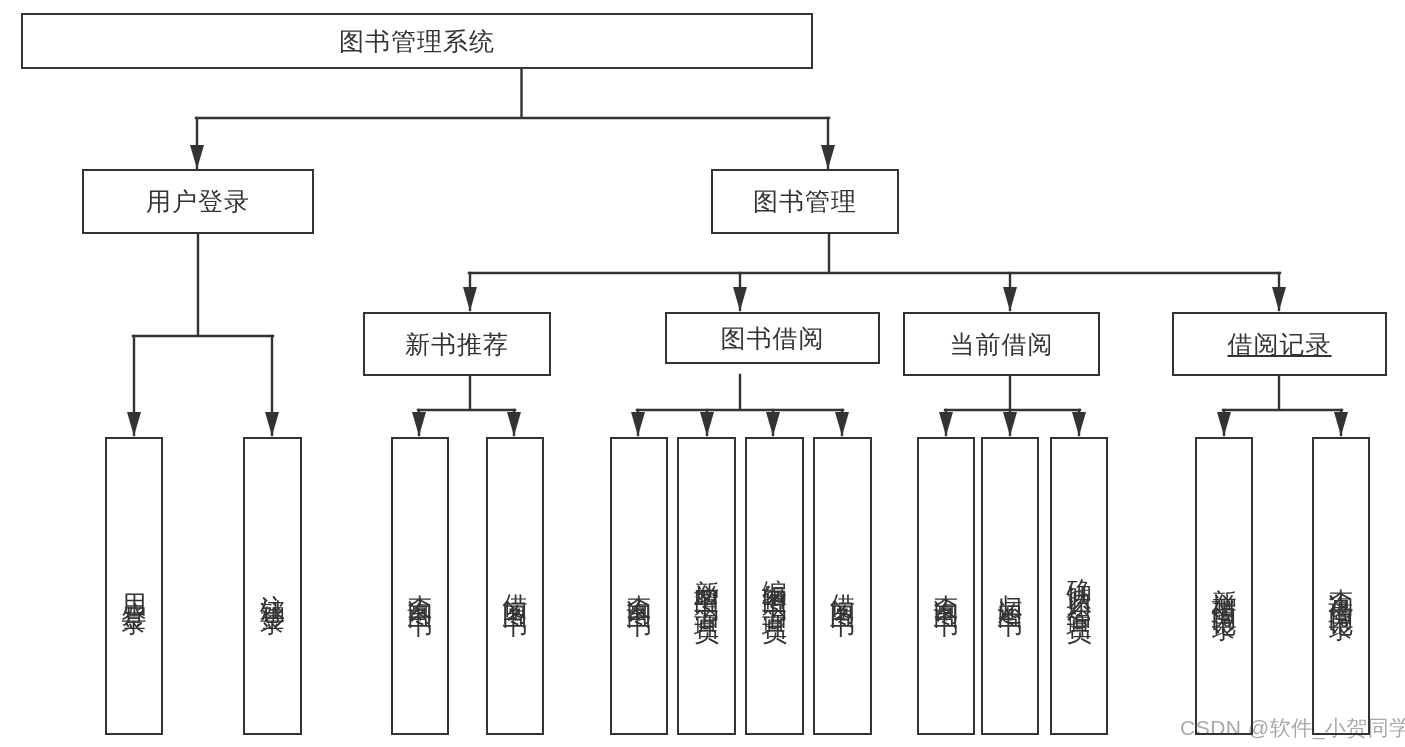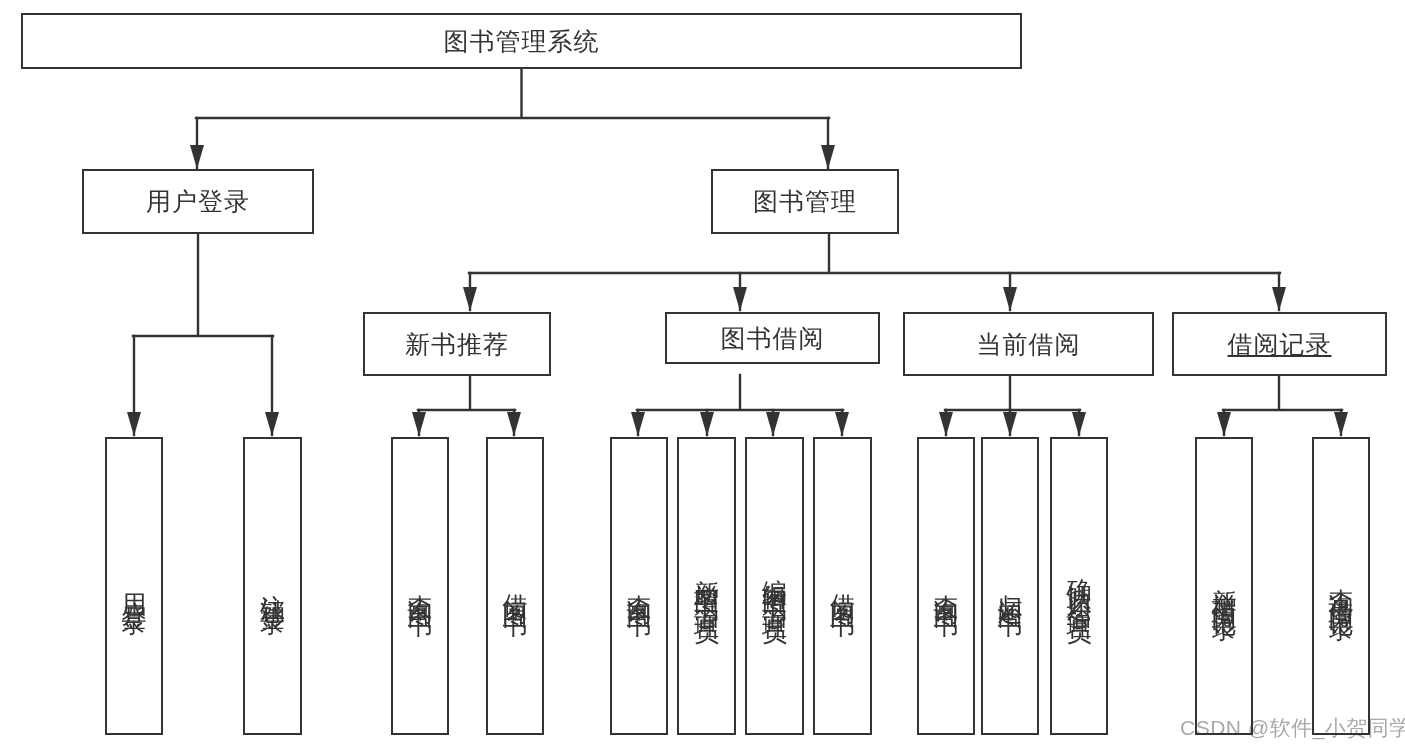--- a/index.html
+++ b/index.html
@@ -80,28 +80,28 @@
       <line x1="946" y1="410" x2="946" y2="435" marker-end="url(#arw)"></line>
       <line x1="1010" y1="410" x2="1010" y2="435" marker-end="url(#arw)"></line>
       <line x1="1079" y1="410" x2="1079" y2="435" marker-end="url(#arw)"></line>
 
       <path d="M1279,375 L1279,410 M1223,410 L1342,410"></path>
       <line x1="1224" y1="410" x2="1224" y2="435" marker-end="url(#arw)"></line>
       <line x1="1341" y1="410" x2="1341" y2="435" marker-end="url(#arw)"></line>
     </g>
   </svg>
 
-  <div class="box h" style="left:21px;top:13px;width:1001px;height:56px;">图书管理系统</div>
+  <div class="box h" style="left:21px;top:13px;width:792px;height:56px;">图书管理系统</div>
 
   <div class="box h" style="left:82px;top:169px;width:232px;height:65px;">用户登录</div>
   <div class="box h" style="left:711px;top:169px;width:188px;height:65px;">图书管理</div>
 
   <div class="box h" style="left:363px;top:312px;width:188px;height:64px;">新书推荐</div>
   <div class="box h" style="left:665px;top:312px;width:215px;height:52px;">图书借阅</div>
-  <div class="box h" style="left:903px;top:312px;width:251px;height:64px;">当前借阅</div>
+  <div class="box h" style="left:903px;top:312px;width:197px;height:64px;">当前借阅</div>
   <div class="box h" style="left:1172px;top:312px;width:215px;height:64px;text-decoration:underline;">借阅记录</div>
 
   <div class="box v" style="left:105px;top:437px;width:58px;height:298px;">
     <span class="vtext">用户登录</span>
   </div>
   <div class="box v" style="left:243px;top:437px;width:59px;height:298px;">
     <span class="vtext">注销登录</span>
   </div>
 
   <div class="box v" style="left:391px;top:437px;width:58px;height:298px;">

